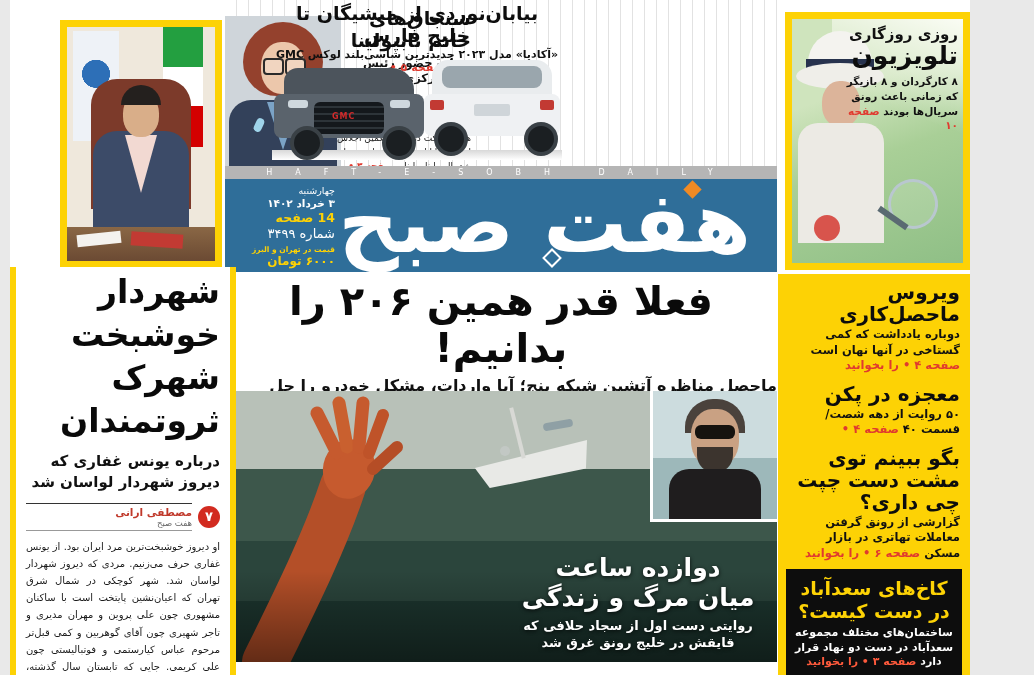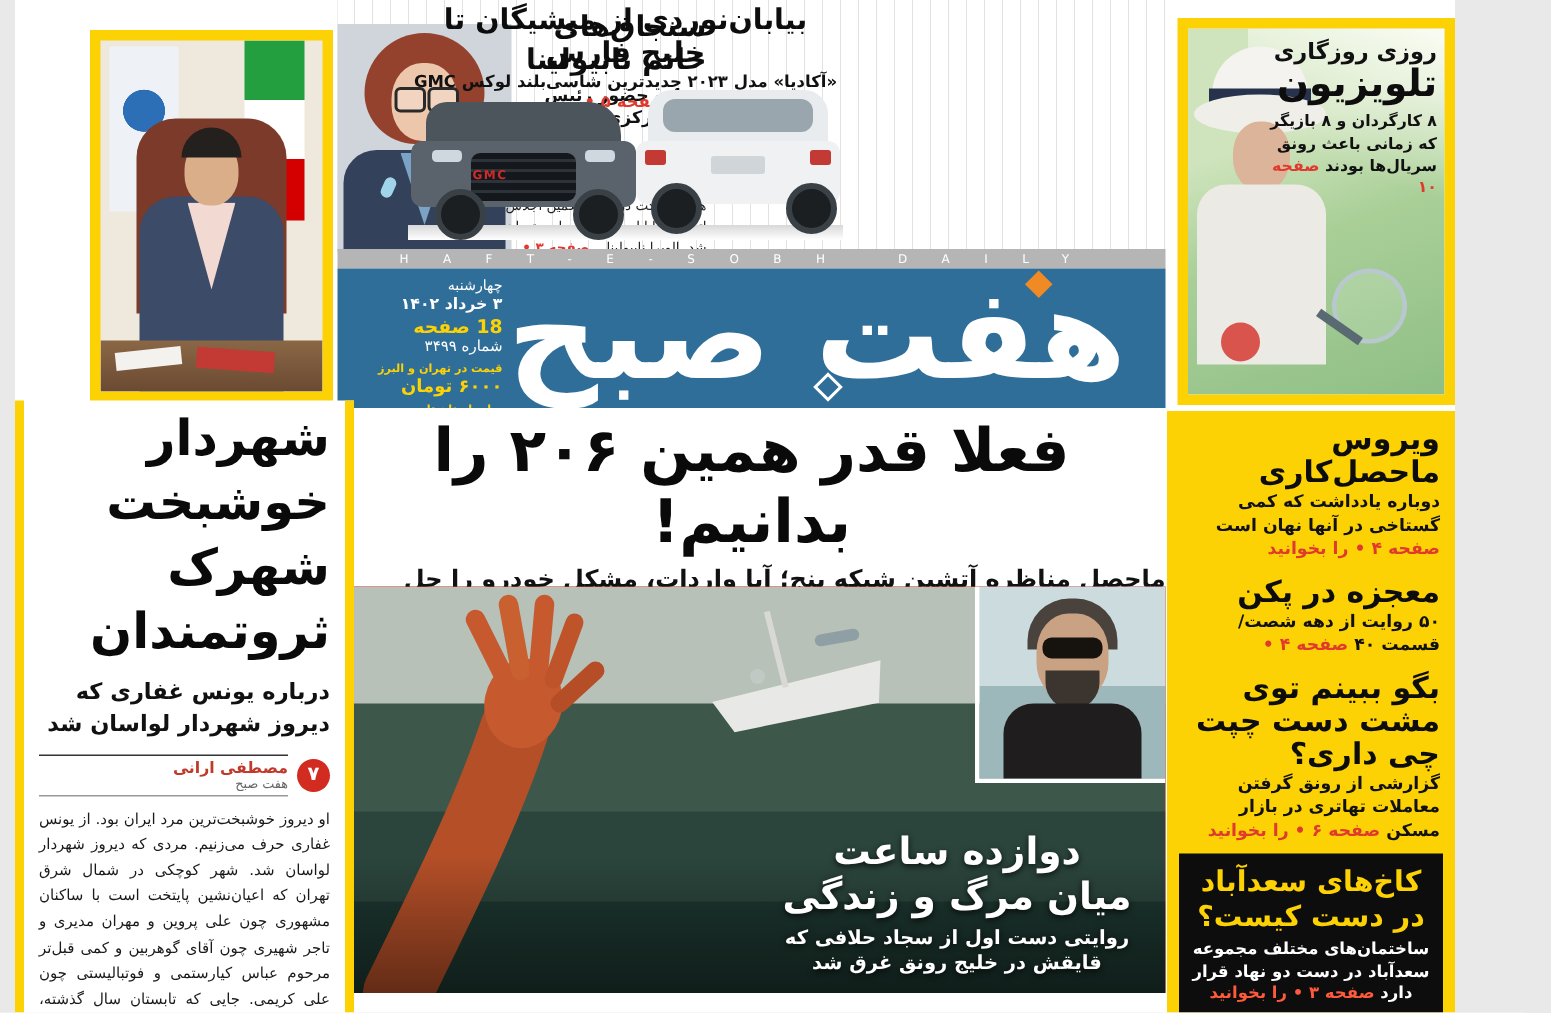--- a/index.html
+++ b/index.html
@@ -46,21 +46,21 @@
   
   #gmc{left:262px;top:2px;width:290px;height:166px;}
   #gmc h2{margin:0;font-size:19px;text-align:center;color:#0d0d0d;}
   #gmc .sub{margin-top:2px;font-size:11px;font-weight:bold;text-align:center;color:#111;}
   #gmc-cars{left:0;top:44px;width:290px;height:120px;}
   .car-dark{left:2px;top:22px;width:150px;height:84px;}
   .car-dark .cab{position:absolute;left:10px;top:0;width:130px;height:40px;border-radius:14px 22px 0 0;background:#4c545c;}
   .car-dark .body{position:absolute;left:0;top:26px;width:150px;height:44px;border-radius:8px;background:#5a636c;}
   .car-dark .grille{position:absolute;left:40px;top:34px;width:70px;height:32px;border-radius:6px;background:
     repeating-linear-gradient(0deg,#14181c 0 5px,#2d3439 5px 7px);}
-  .gmc-badge{position:absolute;left:41px;top:44px;font-size:8px;font-weight:bold;color:#d02a2a;letter-spacing:1px;}
+  .gmc-badge{position:absolute;left:58px;top:44px;font-size:8px;font-weight:bold;color:#d02a2a;letter-spacing:1px;}
   .car-dark .hl1,.car-dark .hl2{position:absolute;top:32px;width:20px;height:8px;border-radius:3px;background:#cfd8de;}
   .car-dark .hl1{left:14px;} .car-dark .hl2{left:116px;}
   .car-white{left:152px;top:14px;width:136px;height:92px;}
   .car-white .cab{position:absolute;left:8px;top:0;width:120px;height:44px;border-radius:16px 16px 0 0;background:#e9ecee;}
   .car-white .win{position:absolute;left:18px;top:6px;width:100px;height:22px;border-radius:8px;background:#9aa6ad;}
   .car-white .body{position:absolute;left:0;top:34px;width:136px;height:42px;border-radius:8px;background:#eff1f3;}
   .tail-l,.tail-r{position:absolute;top:40px;width:14px;height:10px;border-radius:2px;background:#c23a33;}
   .tail-l{left:6px;} .tail-r{left:116px;}
   .plate{position:absolute;left:50px;top:44px;width:36px;height:12px;background:#cfd5d9;border-radius:2px;}
   .wheel{position:absolute;width:26px;height:26px;border-radius:50%;background:#1b1f22;border:4px solid #3a4146;}
@@ -85,21 +85,21 @@
 
   
   #latin-strip{left:215px;top:166px;width:552px;height:13px;background:#b5b5b5;color:#ffffff;
     font-size:8px;letter-spacing:23px;text-align:center;line-height:13px;overflow:hidden;white-space:nowrap;}
   #masthead{left:215px;top:179px;width:552px;height:93px;background:#2f6e99;overflow:hidden;}
   #mast-info{position:absolute;left:10px;top:6px;width:100px;text-align:right;direction:rtl;color:#fff;}
   #mast-info .w{font-size:9.5px;}
   #mast-info .d{font-size:10.5px;font-weight:bold;margin-top:1px;}
   #mast-info .y{color:#fdd205;font-weight:bold;}
   #mast-info .pages{font-size:12.5px;margin-top:1px;}
-  #mast-info .issue{font-size:10px;margin-top:1px;}
+  #mast-info .issue{font-size:13px;margin-top:1px;}
   #mast-info .plabel{font-size:7.5px;margin-top:4px;}
   #mast-info .price{font-size:12px;margin-top:0;}
   #logo-text{position:absolute;right:26px;top:-6px;font-size:84px;font-weight:bold;color:#ffffff;
     line-height:100px;direction:rtl;letter-spacing:-4px;}
   .diamond-orange{position:absolute;right:78px;top:4px;width:13px;height:13px;background:#f08a24;transform:rotate(45deg);}
   .diamond-white{position:absolute;right:218px;bottom:7px;width:10px;height:10px;border:2px solid #ffffff;transform:rotate(45deg);}
 
   
   #lead{left:215px;top:278px;width:552px;direction:rtl;}
   #lead h1{margin:0;font-size:40px;line-height:1.18;text-align:center;color:#0a0a0a;letter-spacing:-1px;}
@@ -237,21 +237,21 @@
         <span class="pref">صفحه ۱۰</span>
       </div>
     </div>
   </div>
 
   <div id="latin-strip" class="abs">HAFT-E-SOBH DAILY</div>
   <div id="masthead" class="abs">
     <div id="mast-info">
       <div class="w">چهارشنبه</div>
       <div class="d">۳ خرداد ۱۴۰۲</div>
-      <div class="pages y">18 صفحه</div>
+      <div class="pages y">14 صفحه</div>
       <div class="issue">شماره ۳۴۹۹</div>
       <div class="plabel y">قیمت در تهران و البرز</div>
       <div class="price y">۶۰۰۰ تومان</div>
       <div class="plabel y">سایر استان‌ها</div>
 
     </div>
     <div id="logo-text">هفت صبح</div>
     <div class="diamond-orange"></div>
     <div class="diamond-white"></div>
   </div>

